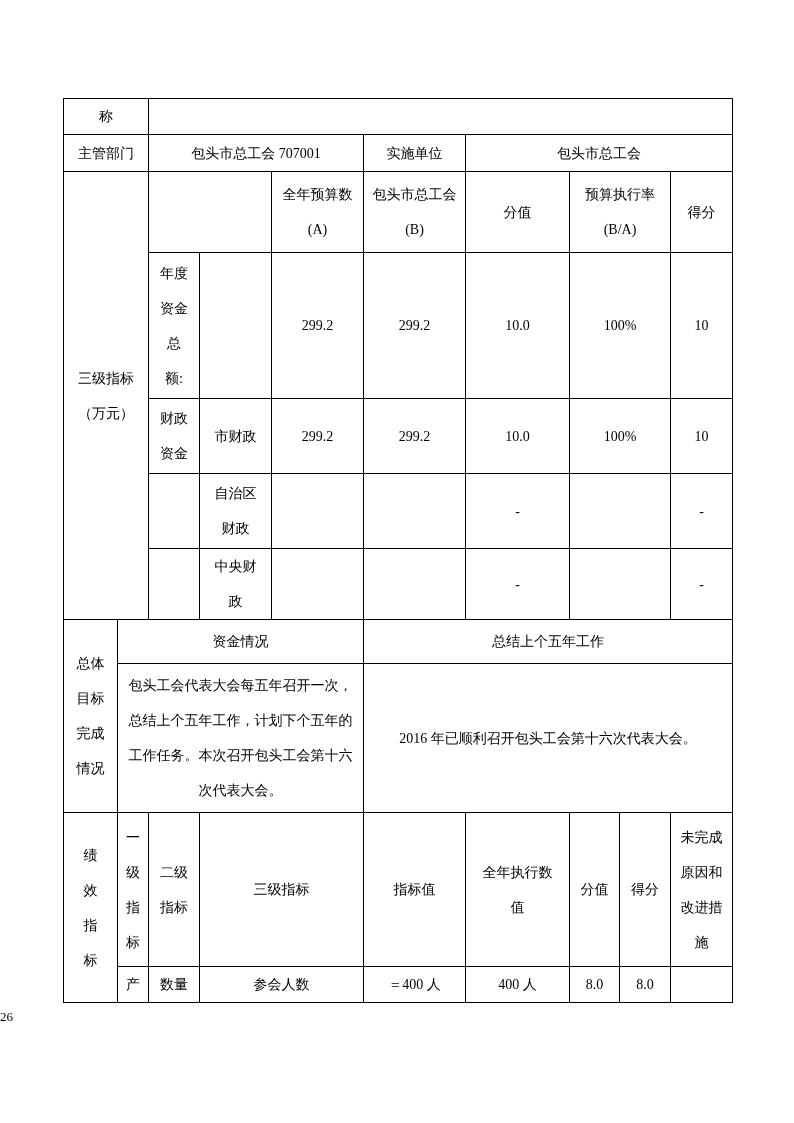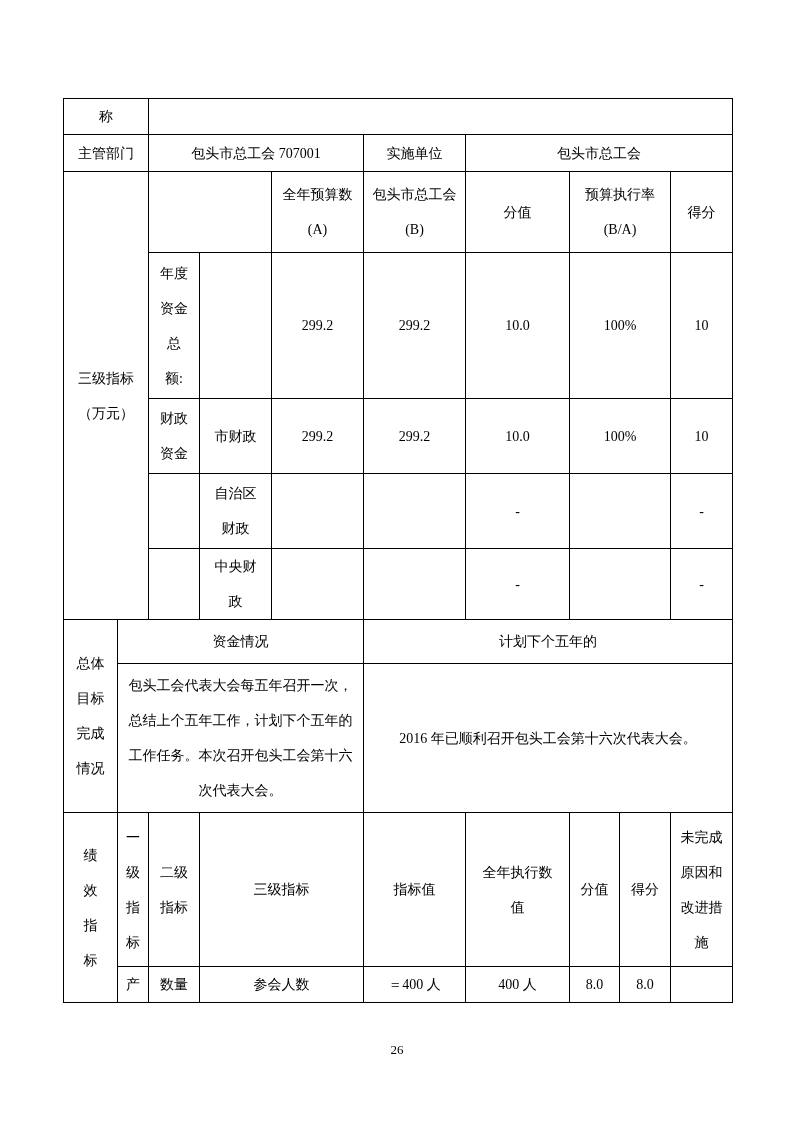--- a/index.html
+++ b/index.html
@@ -26,22 +26,21 @@
     padding: 0;
     overflow: hidden;
     word-break: break-all;
   }
   td.pre { white-space: pre-line; }
   td.tl  { text-align: left; padding-left: 7px; }
   td.vlabel { line-height: 1.7; }
   td.goaltext { line-height: 2.6; }
   .pagenum {
     position: absolute;
-    left: 0; top: 1042px; width: 794px;
-    text-align: center;
+    left: 0; top: 1009px; width: 794px;
     font-size: 13px;
     font-family: "Liberation Serif", "DejaVu Serif", serif;
   }
 </style>
 </head>
 <body>
 
 <div class="page">
 
   <table class="eval">
@@ -130,21 +129,21 @@
       <td colspan="2"></td>
       <td>-</td>
     </tr>
 
     <tr style="height:44px">
       <td rowspan="2" class="pre">总体
 目标
 完成
 情况</td>
       <td colspan="4">资金情况</td>
-      <td colspan="5">计划下个五年的</td>
+      <td colspan="5">总结上个五年工作</td>
     </tr>
 
     <tr style="height:149px">
       <td colspan="4" class="pre tl goaltext">包头工会代表大会每五年召开一次，
 总结上个五年工作，计划下个五年的
 工作任务。本次召开包头工会第十六
 次代表大会。</td>
       <td colspan="5" class="tl">2016 年已顺利召开包头工会第十六次代表大会。</td>
     </tr>
 

